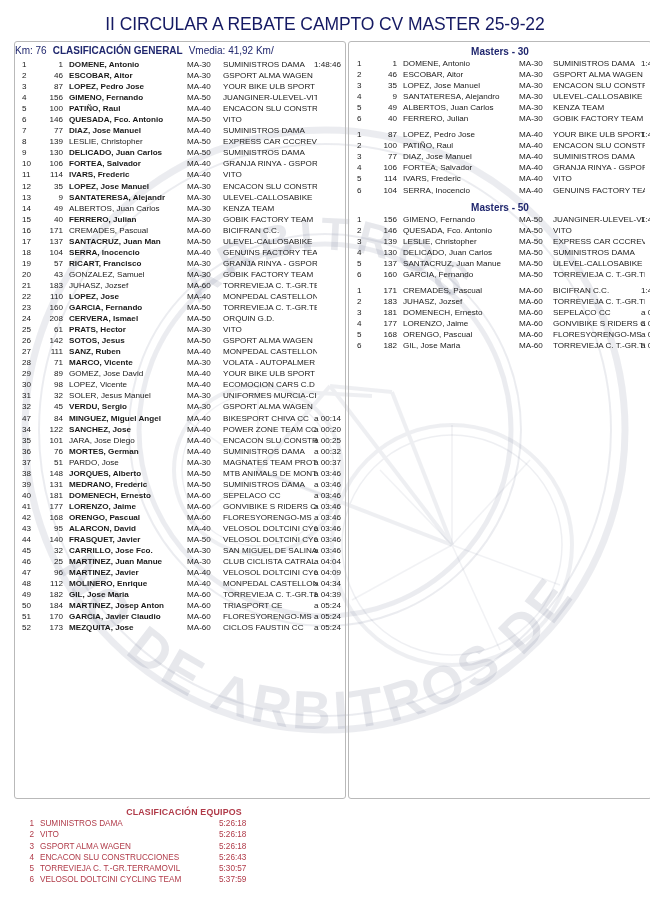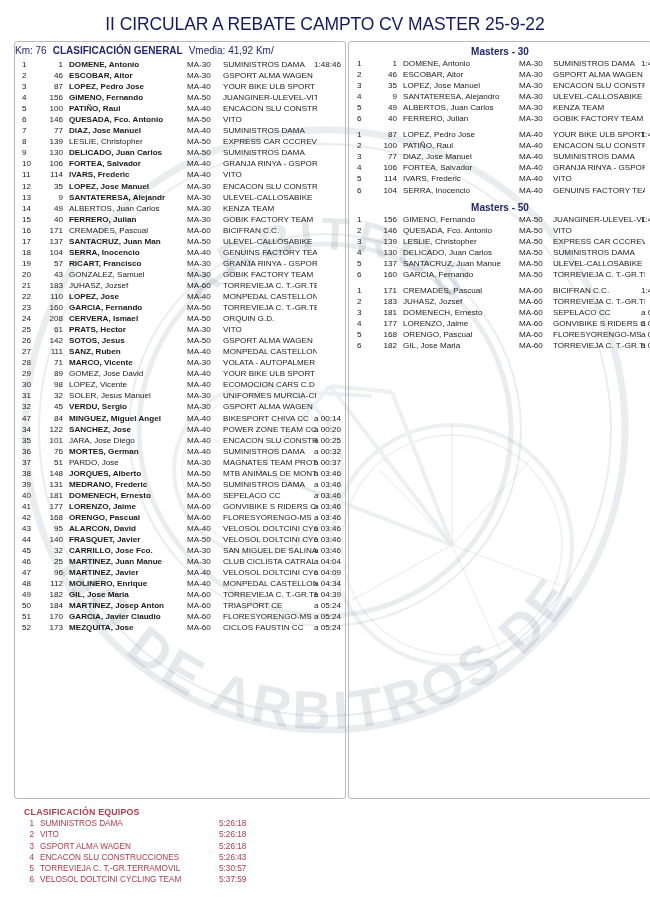--- a/index.html
+++ b/index.html
@@ -181,20 +181,21 @@
 
   
   #teams-section {
     position: absolute;
     left: 14px; top: 806px;
     width: 330px;
     z-index: 3;
     color: #b03a48;
   }
   #teams-title {
+    text-align: center;
     font-size: 8.8px;
     font-weight: bold;
     letter-spacing: 0.2px;
     height: 12px;
     line-height: 12px;
     padding-left: 10px;
   }
   .trow {
     position: relative;
     height: 11.3px;

